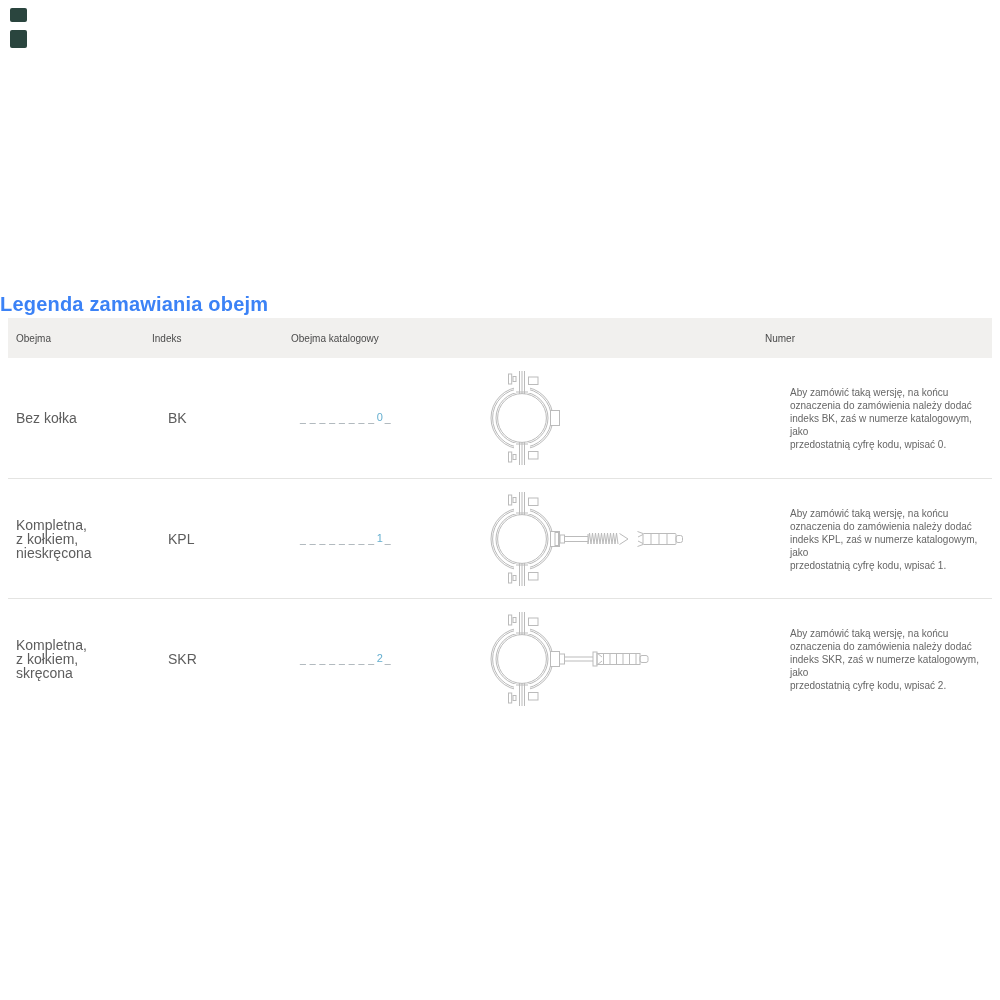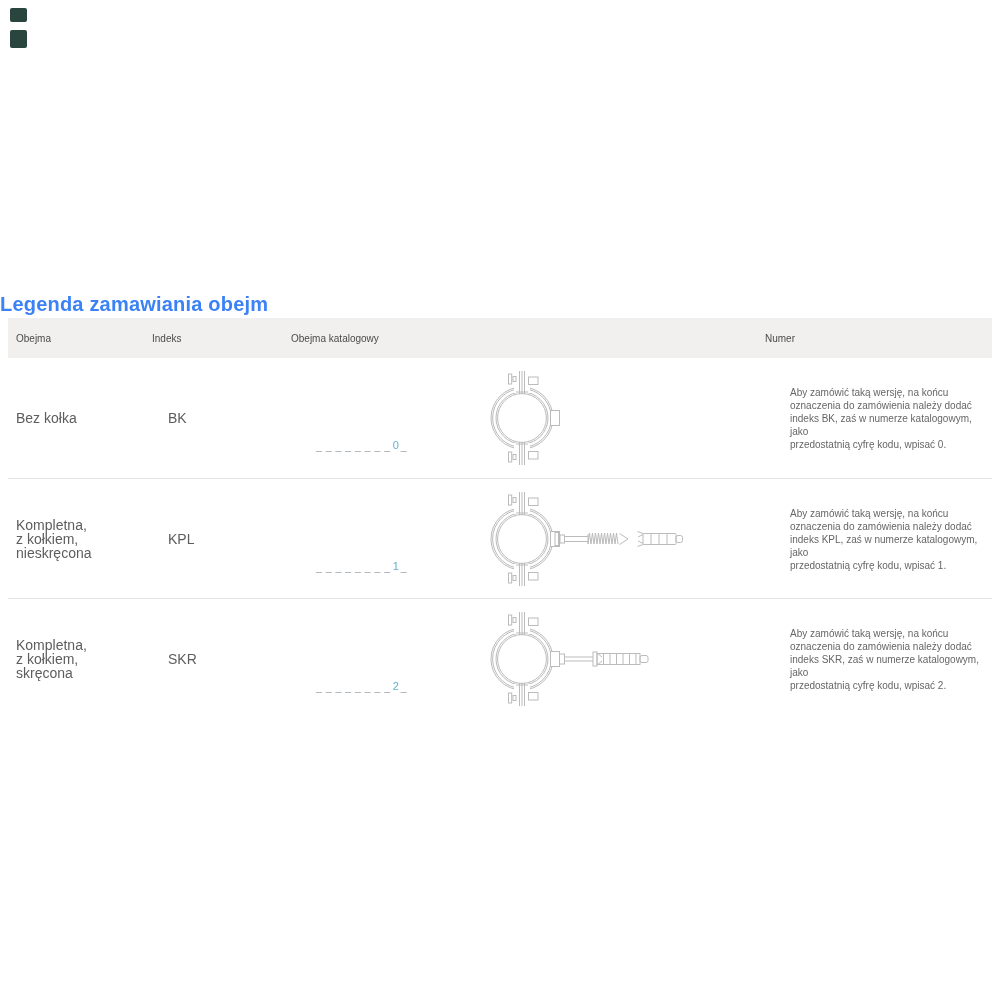--- a/index.html
+++ b/index.html
@@ -21,21 +21,21 @@
   .th.opis{left:757px}
 
   .row{position:absolute;left:8px;width:984px;height:120px;}
   .row.r1{top:358px;}
   .row.r2{top:478px;border-top:1px solid #e4e4e2;}
   .row.r3{top:598px;border-top:1px solid #e4e4e2;}
 
   .cell{position:absolute;top:50%;transform:translateY(-50%);font-size:14px;color:#5d5d5d;}
   .c-name{left:8px;line-height:14px;white-space:pre-line;}
   .c-index{left:160px;}
-  .c-catalog{left:308px;font-size:10.5px;color:#97a2a9;white-space:nowrap;letter-spacing:.5px;margin-top:28px;}
+  .c-catalog{left:292px;font-size:10.5px;color:#97a2a9;white-space:nowrap;letter-spacing:.5px;}
   .c-catalog .digit{color:#64aecf;font-size:11px;letter-spacing:0;margin:0 2px;position:relative;top:-1px;}
   .c-img{left:454px;line-height:0;}
   .c-desc{left:782px;width:200px;font-size:10px;line-height:13px;color:#666666;white-space:pre-line;}
 
   svg{display:block;}
 </style>
 </head>
 <body>
 
 <div class="corner-mark m1"></div>

